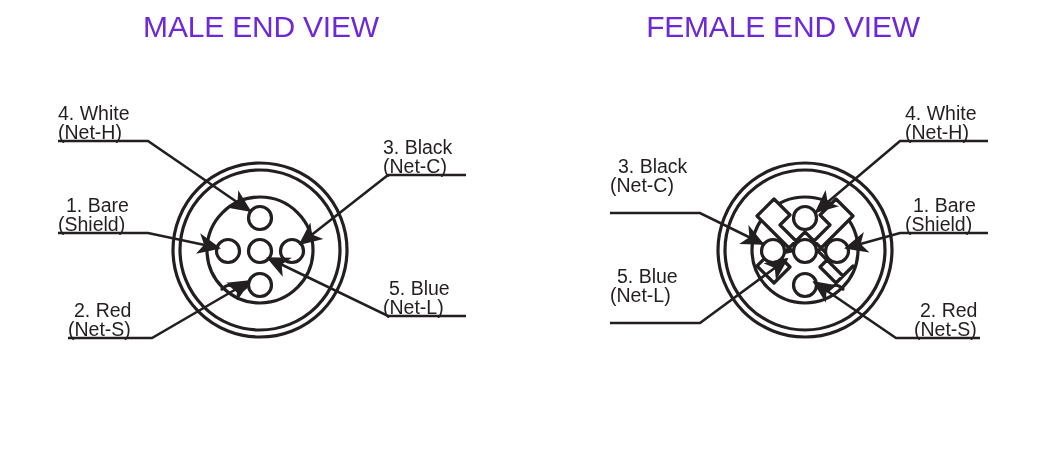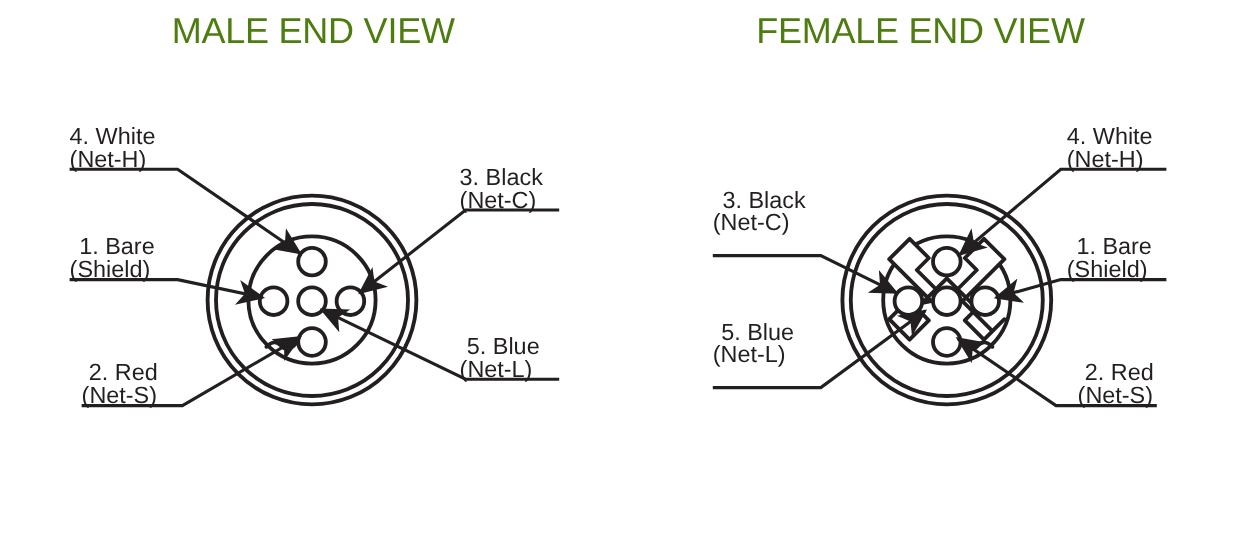--- a/index.html
+++ b/index.html
@@ -7,27 +7,27 @@
   body{
     width:1044px;height:455px;
     background:#ffffff;
     font-family:"Liberation Sans", sans-serif;
     color:#231f20;
     overflow:hidden;
   }
   #stage{position:relative;width:1044px;height:455px;}
   .view{position:absolute;top:0;height:455px;width:522px;}
   #male-view{left:0;}
-  #female-view{left:506px;}
+  #female-view{left:522px;}
   .view-title{
     position:absolute;top:10px;left:0;width:522px;
     text-align:center;
     font-size:30px;
     letter-spacing:-0.2px;
-    color:#4d7c0f;
+    color:#6d28d9;
     white-space:nowrap;
   }
   svg{position:absolute;top:0;left:0;width:522px;height:455px;display:block;}
   .lbl{
     font-family:"Liberation Sans", sans-serif;
     font-size:19.5px;
     fill:#231f20;
   }
   .ln{stroke:#231f20;fill:none;}
   .shape{stroke:#231f20;fill:#ffffff;}

